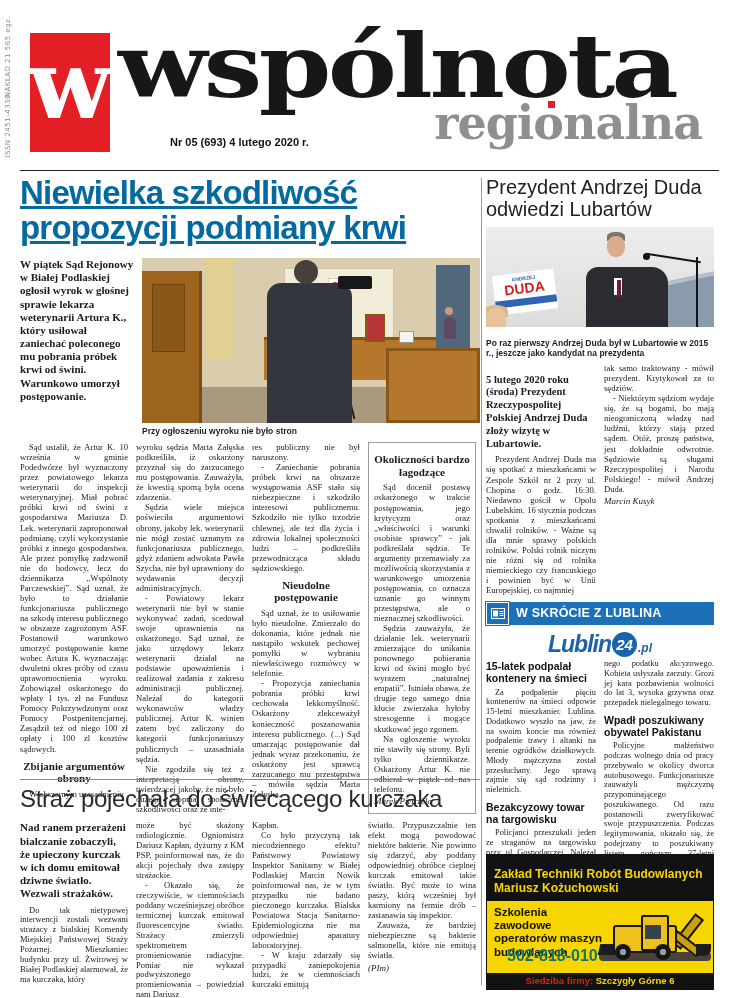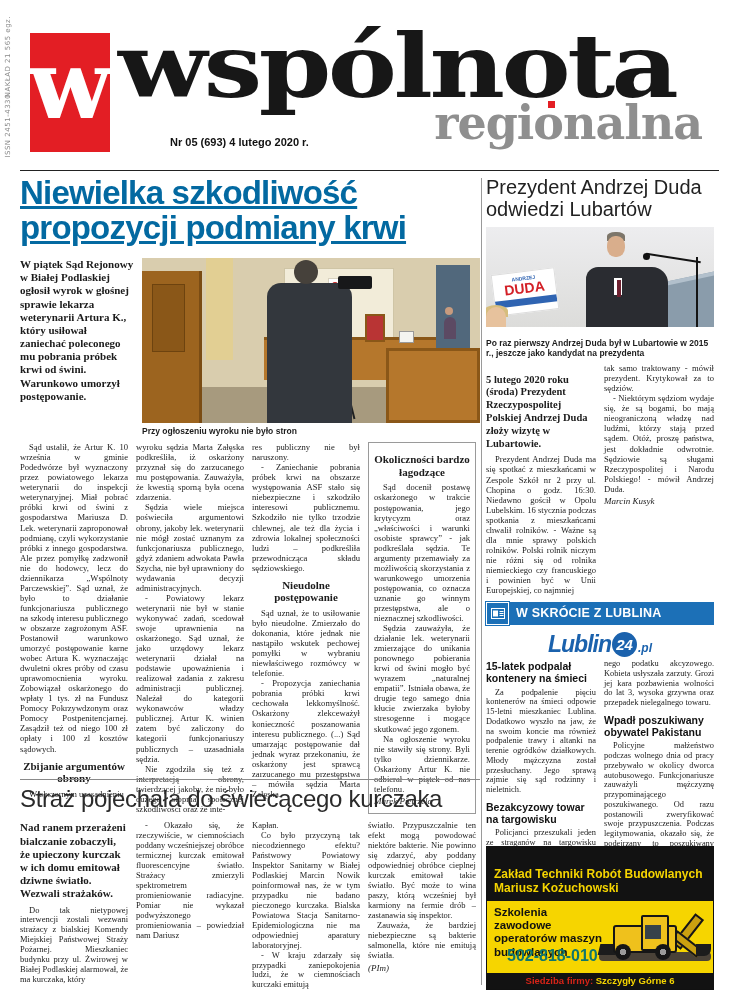--- a/index.html
+++ b/index.html
@@ -101,21 +101,21 @@
   .l24 .ln{font:italic bold 23px/1 "Liberation Sans",sans-serif;color:#1b62ad;letter-spacing:-1px;}
   .l24 .nb{width:25px;height:25px;border-radius:50%;background:#1b62ad;color:#fff;font:italic bold 15px/25px "Liberation Sans",sans-serif;text-align:center;}
   .l24 .tld{font:italic bold 12px "Liberation Sans",sans-serif;color:#1b62ad;align-self:flex-end;margin-bottom:2px;}
   .shorts .bp{font-size:8.4px;line-height:1.16;}
   .shorts-h{font:bold 10.5px/1.12 "Liberation Sans",sans-serif;color:#111;margin:7px 0 3px;}
   .shorts-h.first{margin-top:2px;}
   .shorts{max-height:242px;overflow:hidden;}
 
   .reklama{position:absolute;bottom:130px;left:0;font:6.5px "Liberation Sans",sans-serif;color:#999;letter-spacing:13px;}
   .ad{position:absolute;bottom:0;left:0;width:228px;background:#f6d500;border:1px solid #111;box-sizing:border-box;}
-  .ad-top{background:#121212;padding:21px 7px 5px;}
+  .ad-top{background:#121212;padding:13px 7px 5px;}
   .ad-top .t1,.ad-top .t2{display:block;font:bold 12px/1.15 "Liberation Sans",sans-serif;color:#f6d500;}
   .ad-mid{position:relative;height:72px;}
   .ad-offer{position:absolute;left:7px;top:5px;width:112px;font:bold 11.5px/1.15 "Liberation Sans",sans-serif;color:#111;}
   .ad-phone{position:absolute;left:20px;bottom:8px;font:bold 16px "Liberation Sans",sans-serif;color:#0f766e;}
   .ad-bot{background:#121212;text-align:center;padding:2px 0 3px;font:bold 9.5px "Liberation Sans",sans-serif;}
   .ad-bot .fl{color:#d42418;} .ad-bot .fv{color:#f6d500;}
   .excavator{position:absolute;right:2px;bottom:12px;width:112px;height:56px;}
   .excavator i{position:absolute;display:block;}
   .x-shadow{left:0;right:0;bottom:0;height:9px;background:#4a4238;border-radius:4px;}
   .x-arm1{right:4px;bottom:24px;width:34px;height:7px;background:#caa010;border:2px solid #161616;transform:rotate(-52deg);}
@@ -310,20 +310,21 @@
   </section>
 
   <section class="bottom-art">
     <h2 class="straz-headline">Straż pojechała do świecącego kurczaka</h2>
     <div class="cols4">
       <div class="col">
         <p class="lead" style="margin:0 0 5px;">Nad ranem przerażeni bialczanie zobaczyli, że upieczony kurczak w ich domu emitował dziwne światło. Wezwali strażaków.</p>
         <p class="bp ind">Do tak nietypowej interwencji zostali wezwani strażacy z bialskiej Komendy Miejskiej Państwowej Straży Pożarnej. Mieszkaniec budynku przy ul. Żwirowej w Białej Podlaskiej alarmował, że ma kurczaka, który</p>
       </div>
       <div class="col">
+        <p class="bp">może być skażony radiologicznie. Ogniomistrz Dariusz Kapłan, dyżurny z KM PSP, poinformował nas, że do akcji pojechały dwa zastępy strażackie.</p>
         <p class="bp ind">- Okazało się, że rzeczywiście, w ciemnościach poddany wcześniejszej obróbce termicznej kurczak emitował fluorescencyjne światło. Strażacy zmierzyli spektrometrem promieniowanie radiacyjne. Pomiar nie wykazał podwyższonego promieniowania – powiedział nam Dariusz</p>
       </div>
       <div class="col">
         <p class="bp">Kapłan.</p>
         <p class="bp ind">Co było przyczyną tak niecodziennego efektu? Państwowy Powiatowy Inspektor Sanitarny w Białej Podlaskiej Marcin Nowik poinformował nas, że w tym przypadku nie badano pieczonego kurczaka. Bialska Powiatowa Stacja Sanitarno-Epidemiologiczna nie ma odpowiedniej aparatury laboratoryjnej.</p>
         <p class="bp ind">- W kraju zdarzały się przypadki zaniepokojenia ludzi, że w ciemnościach kurczaki emitują</p>
       </div>
       <div class="col">
         <p class="bp">światło. Przypuszczalnie ten efekt mogą powodować niektóre bakterie. Nie powinno się zdarzyć, aby poddany odpowiedniej obróbce cieplnej kurczak emitował takie światło. Być może to wina paszy, którą wcześniej był karmiony na fermie drób – zastanawia się inspektor.</p>
         <p class="bp ind">Zauważa, że bardziej niebezpieczne są bakterie salmonella, które nie emitują światła.</p>

